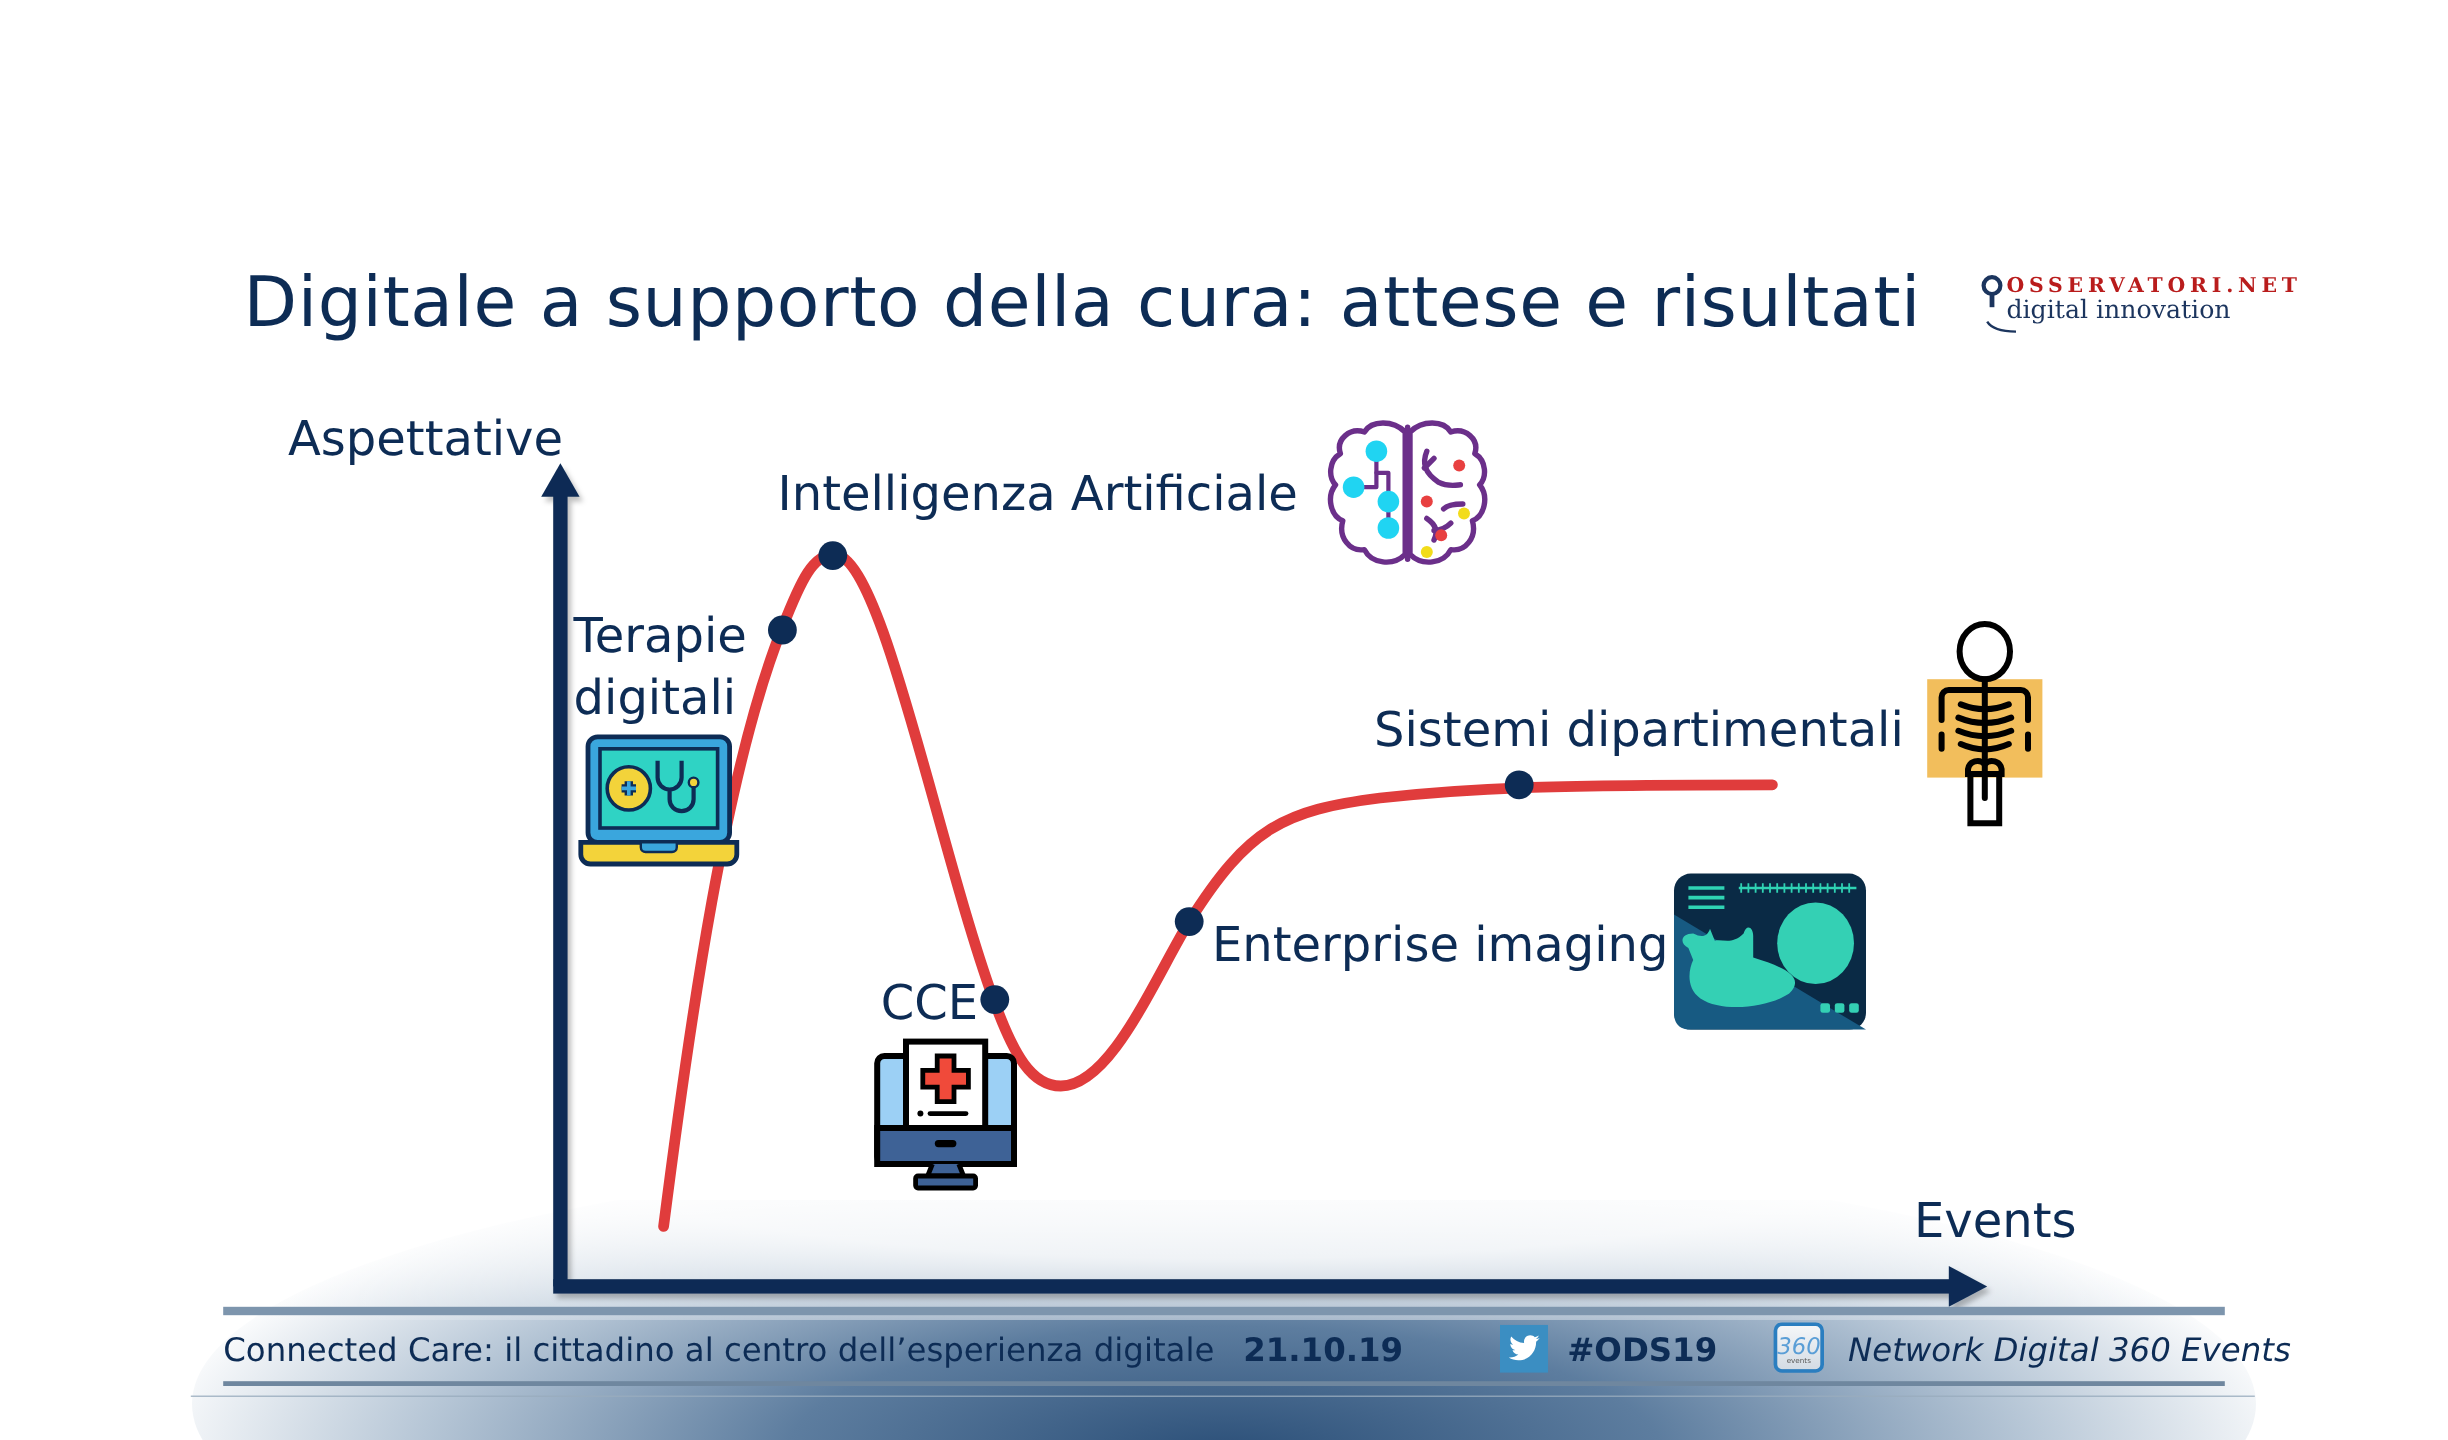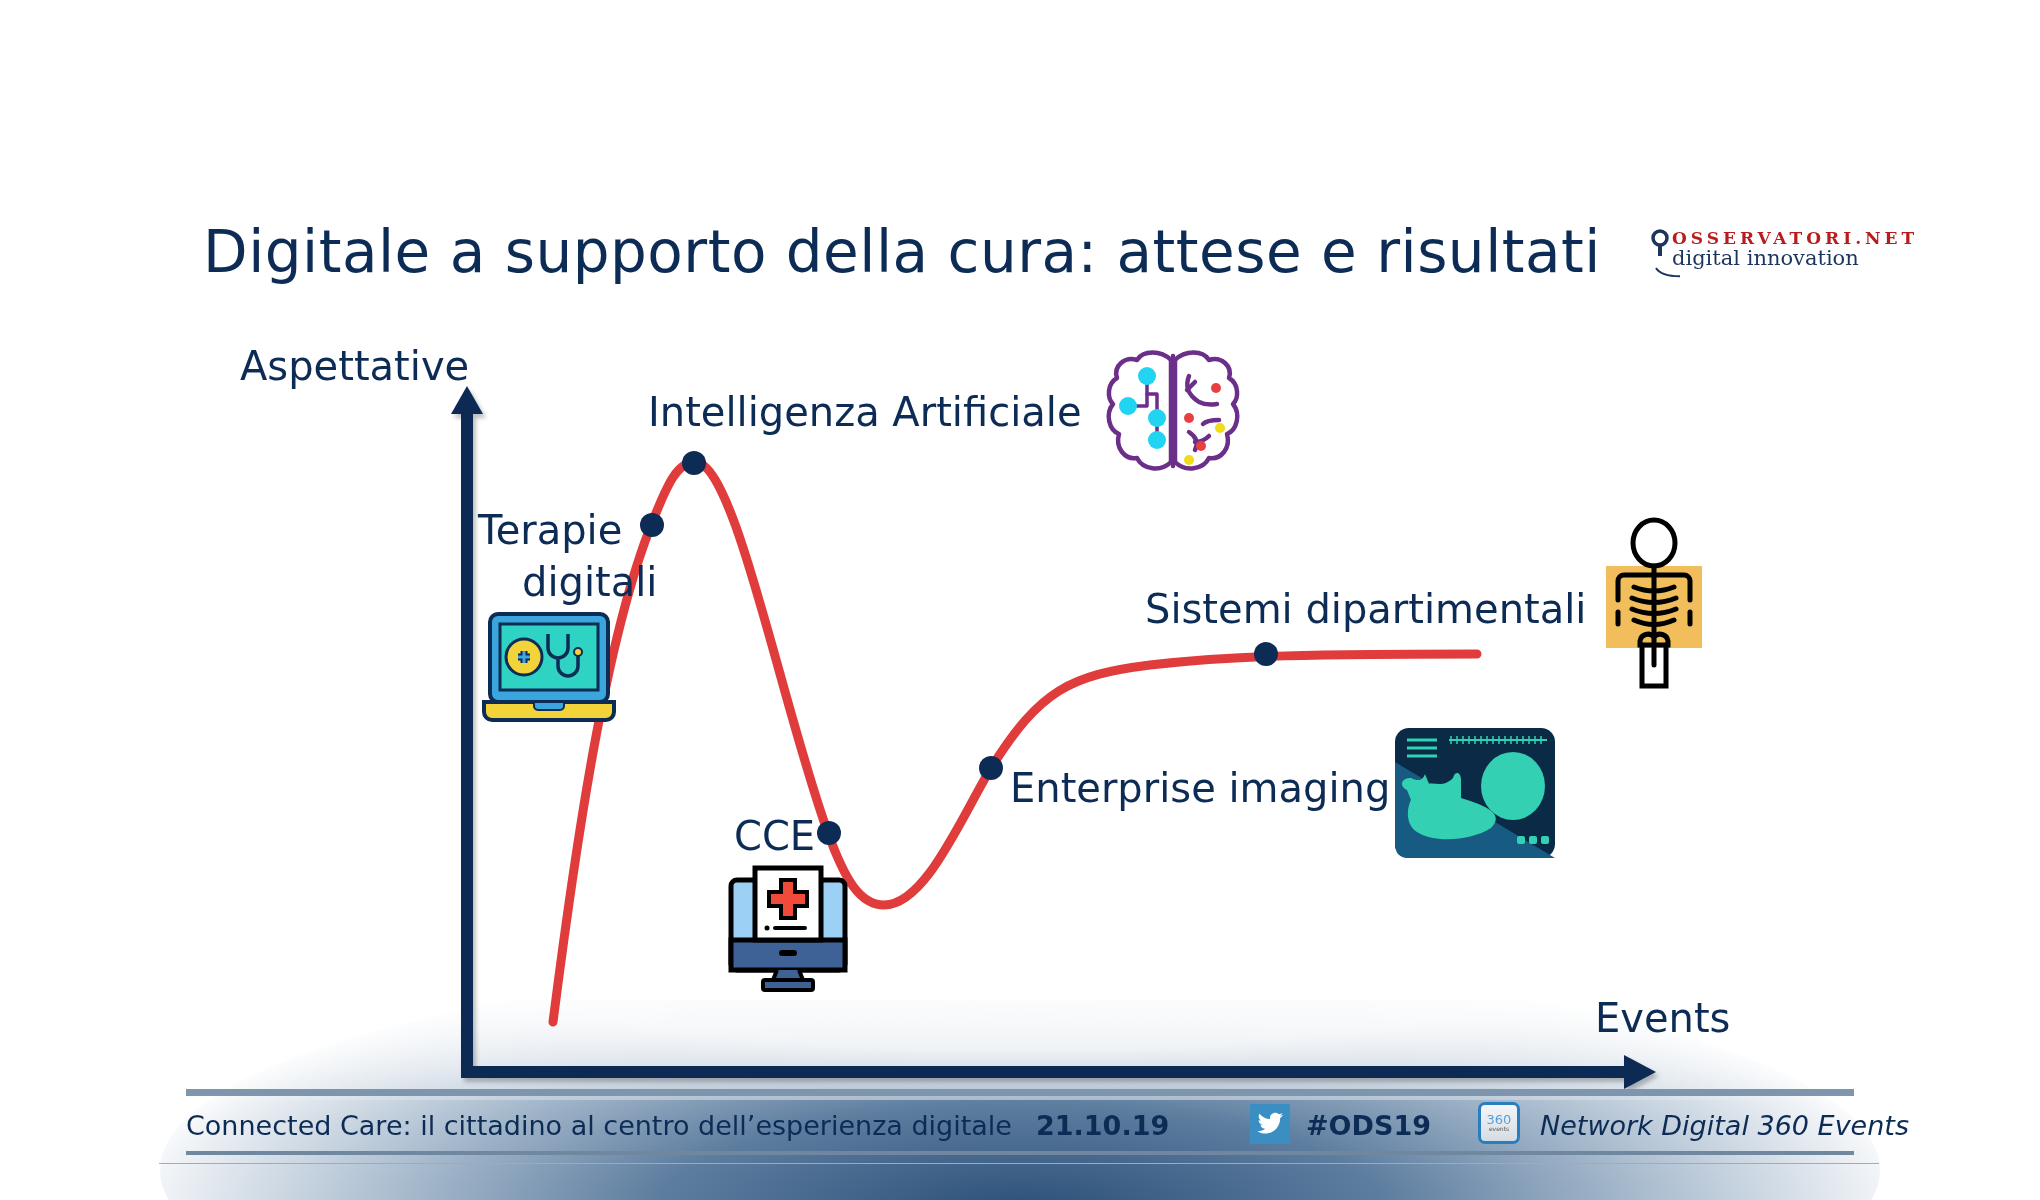--- a/index.html
+++ b/index.html
@@ -137,35 +137,35 @@
     <path d="M48 62 h30" stroke="#000" stroke-width="4" stroke-linecap="round"></path>
     <path d="M50 104 L46 114 H76 L72 104" fill="#3e6296" stroke="#000" stroke-width="4"></path>
     <rect x="36" y="114" width="50" height="10" rx="2" fill="#3e6296" stroke="#000" stroke-width="4"></rect>
   </g>
 </svg>
 
 <div class="lbl" style="left:240px; top:346px;">Aspettative</div>
 <div class="lbl" style="left:1595px; top:998px;">Events</div>
 <div class="lbl" style="left:648px; top:392px;">Intelligenza Artificiale</div>
 <div class="lbl" style="left:478px; top:510px;">Terapie</div>
-<div class="lbl" style="left:478px; top:562px;padding-left:44px;">digitali</div>
+<div class="lbl" style="left:478px; top:562px;">digitali</div>
 <div class="lbl" style="left:1145px; top:589px;">Sistemi dipartimentali</div>
 <div class="lbl" style="left:1010px; top:768px;">Enterprise imaging</div>
 <div class="lbl" style="left:734px; top:816px;text-align:right;">CCE</div>
 
 <div class="bar" style="left:186px; top:1089px; width:1668px; height:7px; background:#7d95ad;"></div>
 <div class="bar" style="left:186px; top:1151px; width:1668px; height:4px; background:#6f879f;"></div>
 <div class="bar" style="left:159px; top:1163px; width:1720px; height:1px; background:#9aacbe;"></div>
 
 <div class="footer-text" style="left:186px;">Connected Care: il cittadino al centro dell’esperienza digitale</div>
 <div class="footer-text footer-bold" style="left:1036px;">21.10.19</div>
 
 <svg width="40" height="40" style="position:absolute; left:1250px; top:1104px;">
   <rect width="40" height="40" fill="#3b8ec2"></rect>
   <path d="M33 11 c-1 .5 -2 .8 -3 .9 c1 -.7 2 -1.7 2.3 -2.9 c-1 .6 -2 1 -3.3 1.3 c-1 -1 -2.3 -1.6 -3.8 -1.6 c-2.9 0 -5.2 2.3 -5.2 5.2 c0 .4 0 .8 .1 1.2 c-4.3 -.2 -8.2 -2.3 -10.7 -5.4 c-.5 .8 -.7 1.7 -.7 2.6 c0 1.8 .9 3.4 2.3 4.3 c-.9 0 -1.7 -.3 -2.4 -.6 c0 2.5 1.8 4.6 4.2 5.1 c-.8 .2 -1.6 .2 -2.4 .1 c.7 2 2.6 3.5 4.9 3.6 c-2.2 1.7 -5 2.8 -8 2.5 c2.3 1.5 5.1 2.3 8 2.3 c9.6 0 14.8 -8 14.8 -14.8 v-.7 c1 -.7 1.9 -1.6 2.6 -2.6 z" fill="#ffffff"></path>
 </svg>
 <div class="footer-text footer-bold" style="left:1306px;">#ODS19</div>
 
 <div style="position:absolute; left:1478px; top:1102px; width:42px; height:42px; border:3px solid #2a7ec0; border-radius:7px; background:linear-gradient(#f4f6f8,#d4dce4); box-sizing:border-box; text-align:center;">
-  <div style="font-size:13px; color:#5a9ed6; line-height:1; margin-top:8px;">360</div>
+  <div style="font-size:19px; color:#5a9ed6; line-height:1; margin-top:8px;font-style:italic;">360</div>
   <div style="font-size:6px; color:#555; line-height:1;">events</div>
 </div>
 <div class="footer-text footer-italic" style="left:1540px;">Network Digital 360 Events</div>
 
 </body></html>

